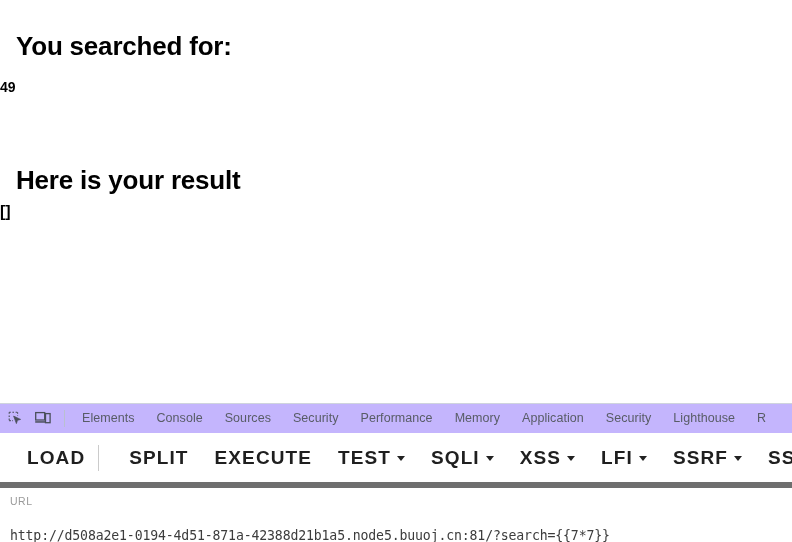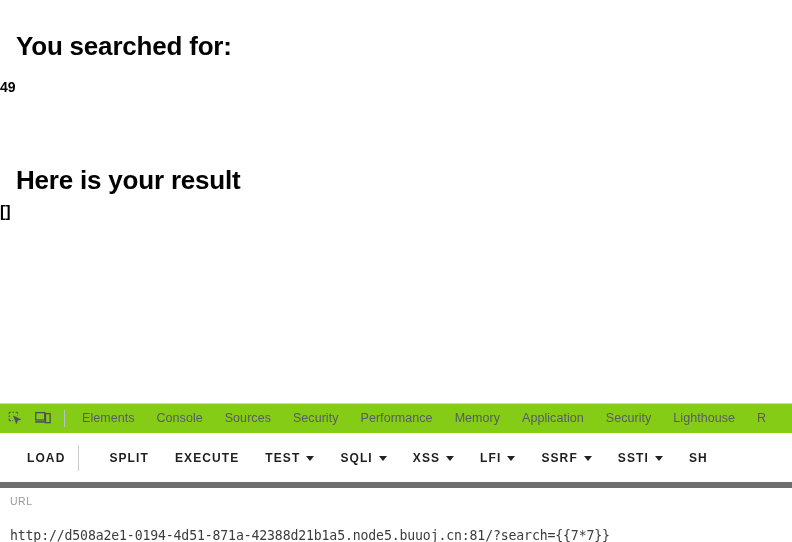--- a/index.html
+++ b/index.html
@@ -61,21 +61,21 @@
     width: 792px;
     height: 139px;
     background: #ffffff;
     border-top: 1px solid #cfd4dd;
   }
 
   
   #devtools-tabbar {
     position: relative;
     height: 29px;
-    background: #84cc16;
+    background: #c4b5fd;
     display: flex;
     align-items: center;
     overflow: hidden;
     white-space: nowrap;
   }
   .tb-icon-btn {
     width: 26px;
     height: 25px;
     margin-left: 2px;
     display: inline-flex;
@@ -110,21 +110,21 @@
     position: relative;
     height: 49px;
     background: #ffffff;
     display: flex;
     align-items: center;
     padding-left: 14px;
     overflow: hidden;
     white-space: nowrap;
   }
   .act-btn {
-    font-size: 12px;
+    font-size: 19px;
     font-weight: bold;
     color: #1f1f1f;
     letter-spacing: 1.1px;
     padding: 0 13px;
     height: 34px;
     line-height: 34px;
     display: inline-flex;
     align-items: center;
     gap: 6px;
     cursor: pointer;

